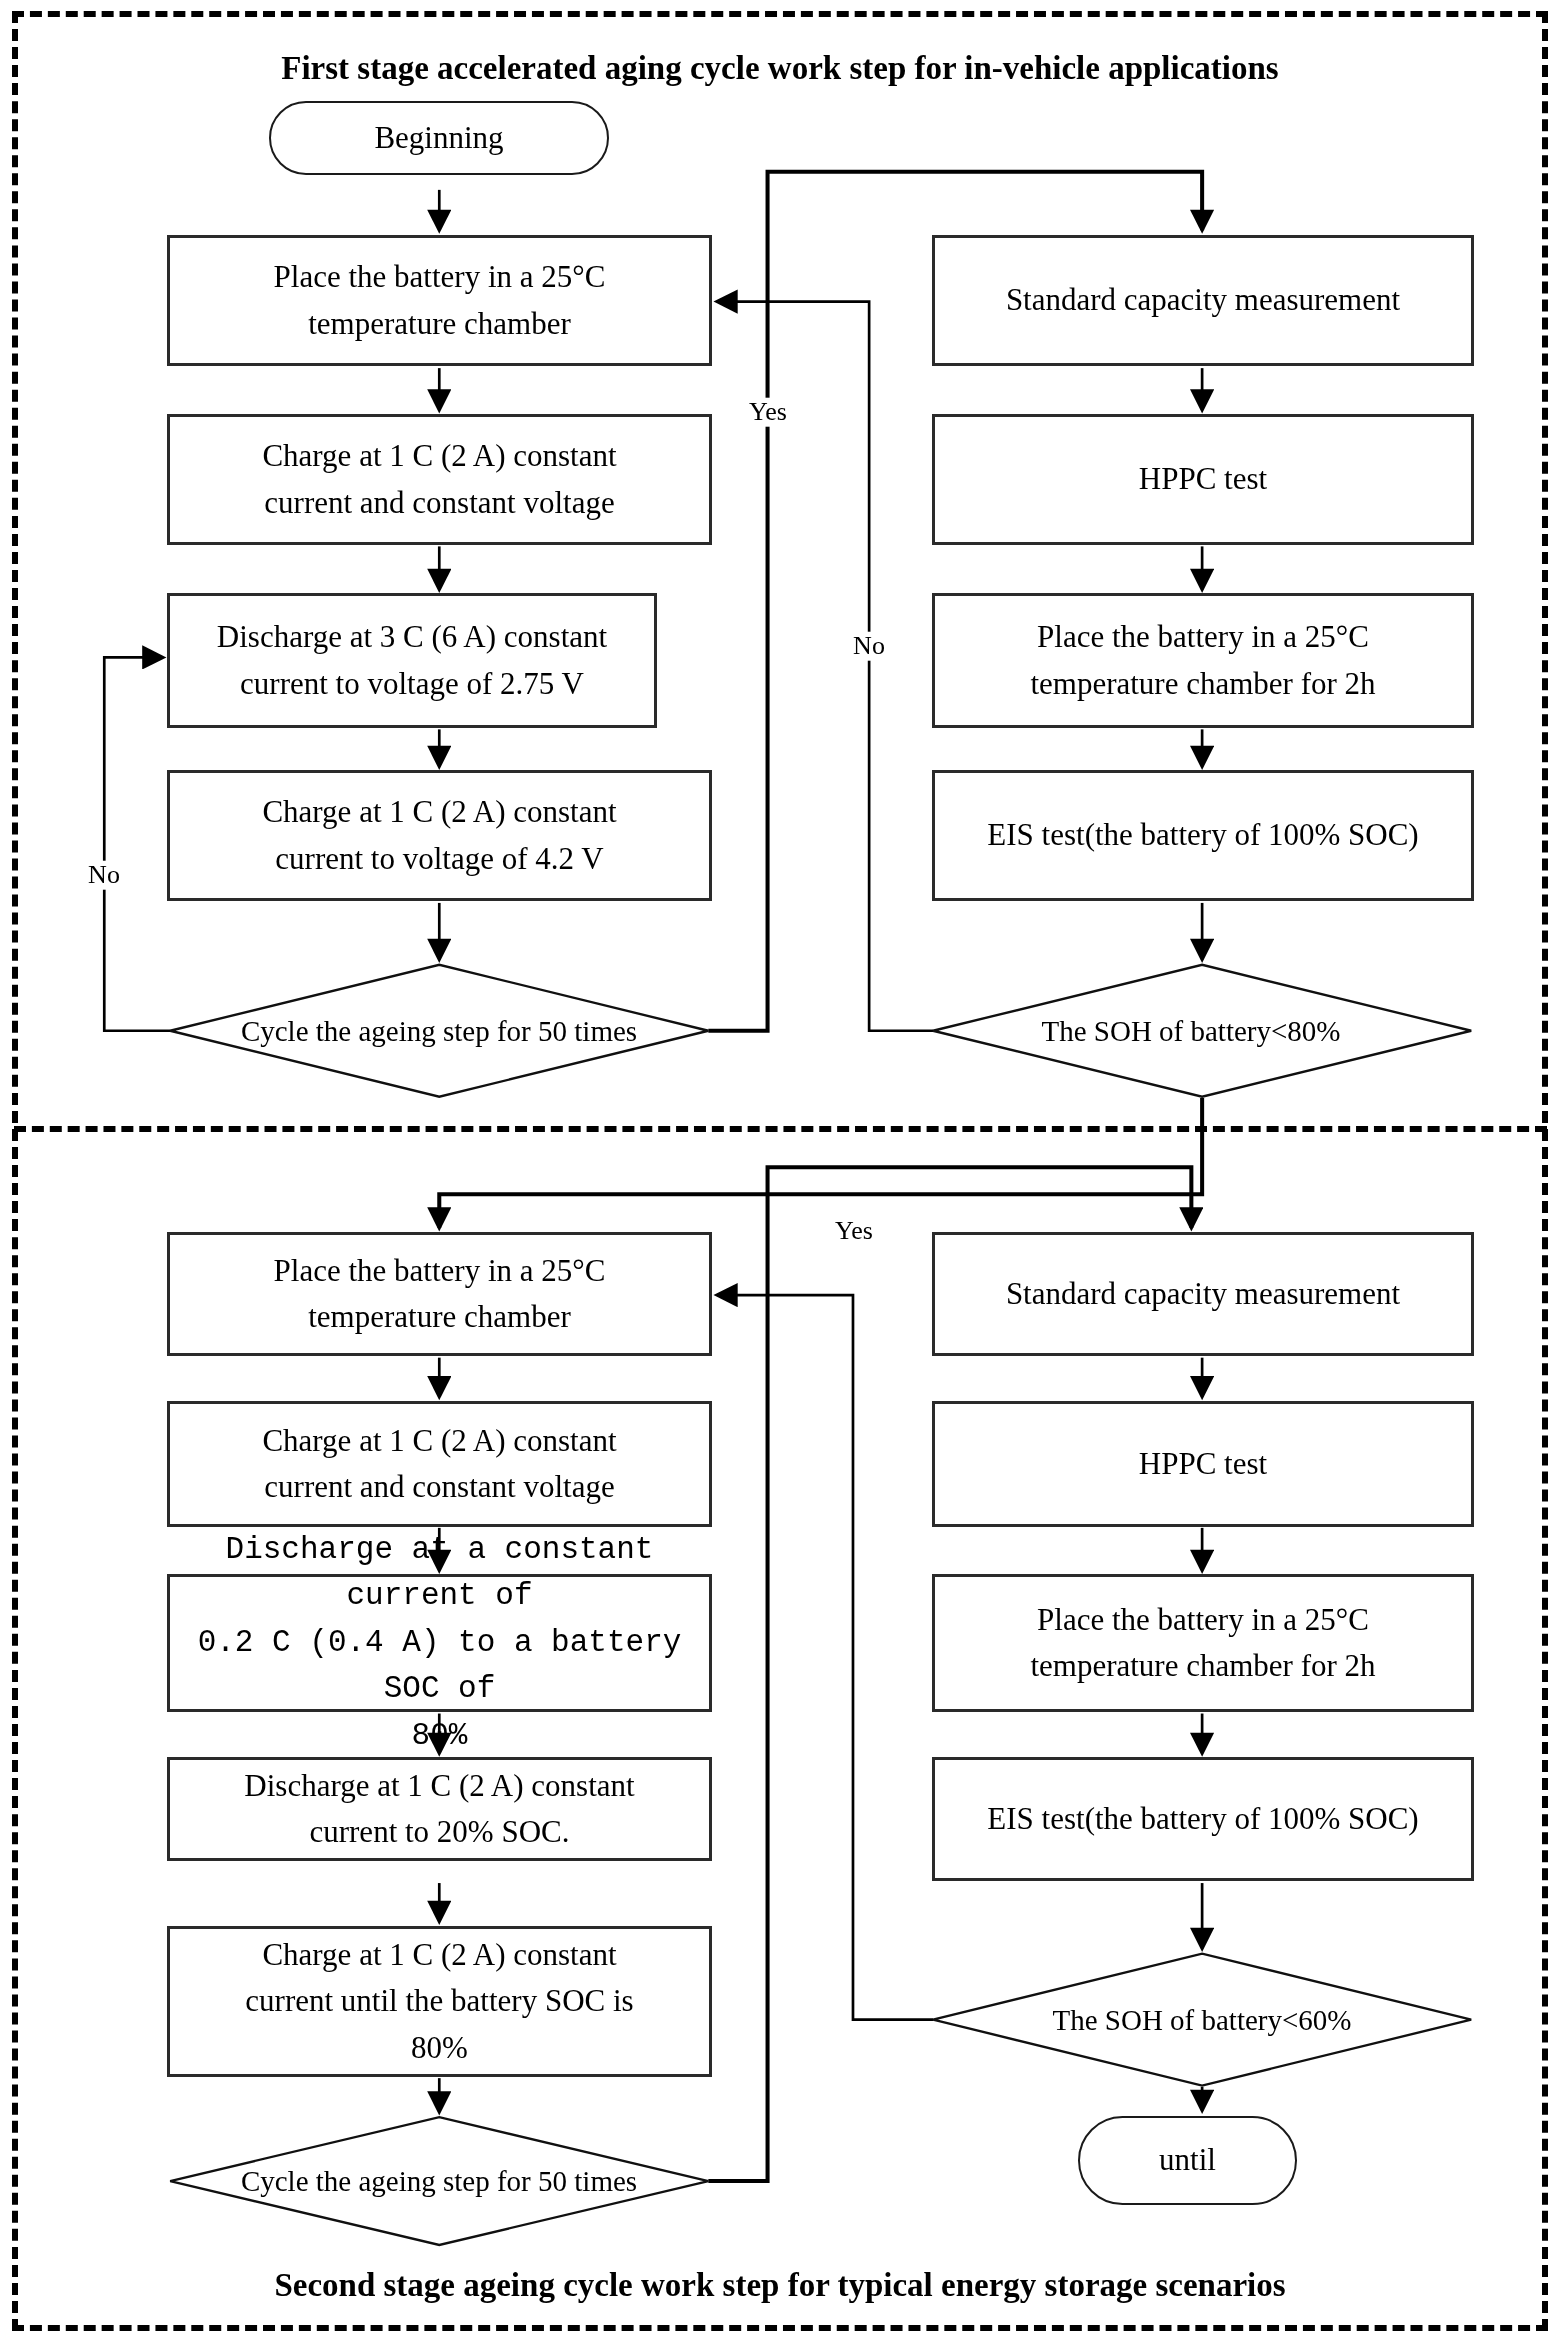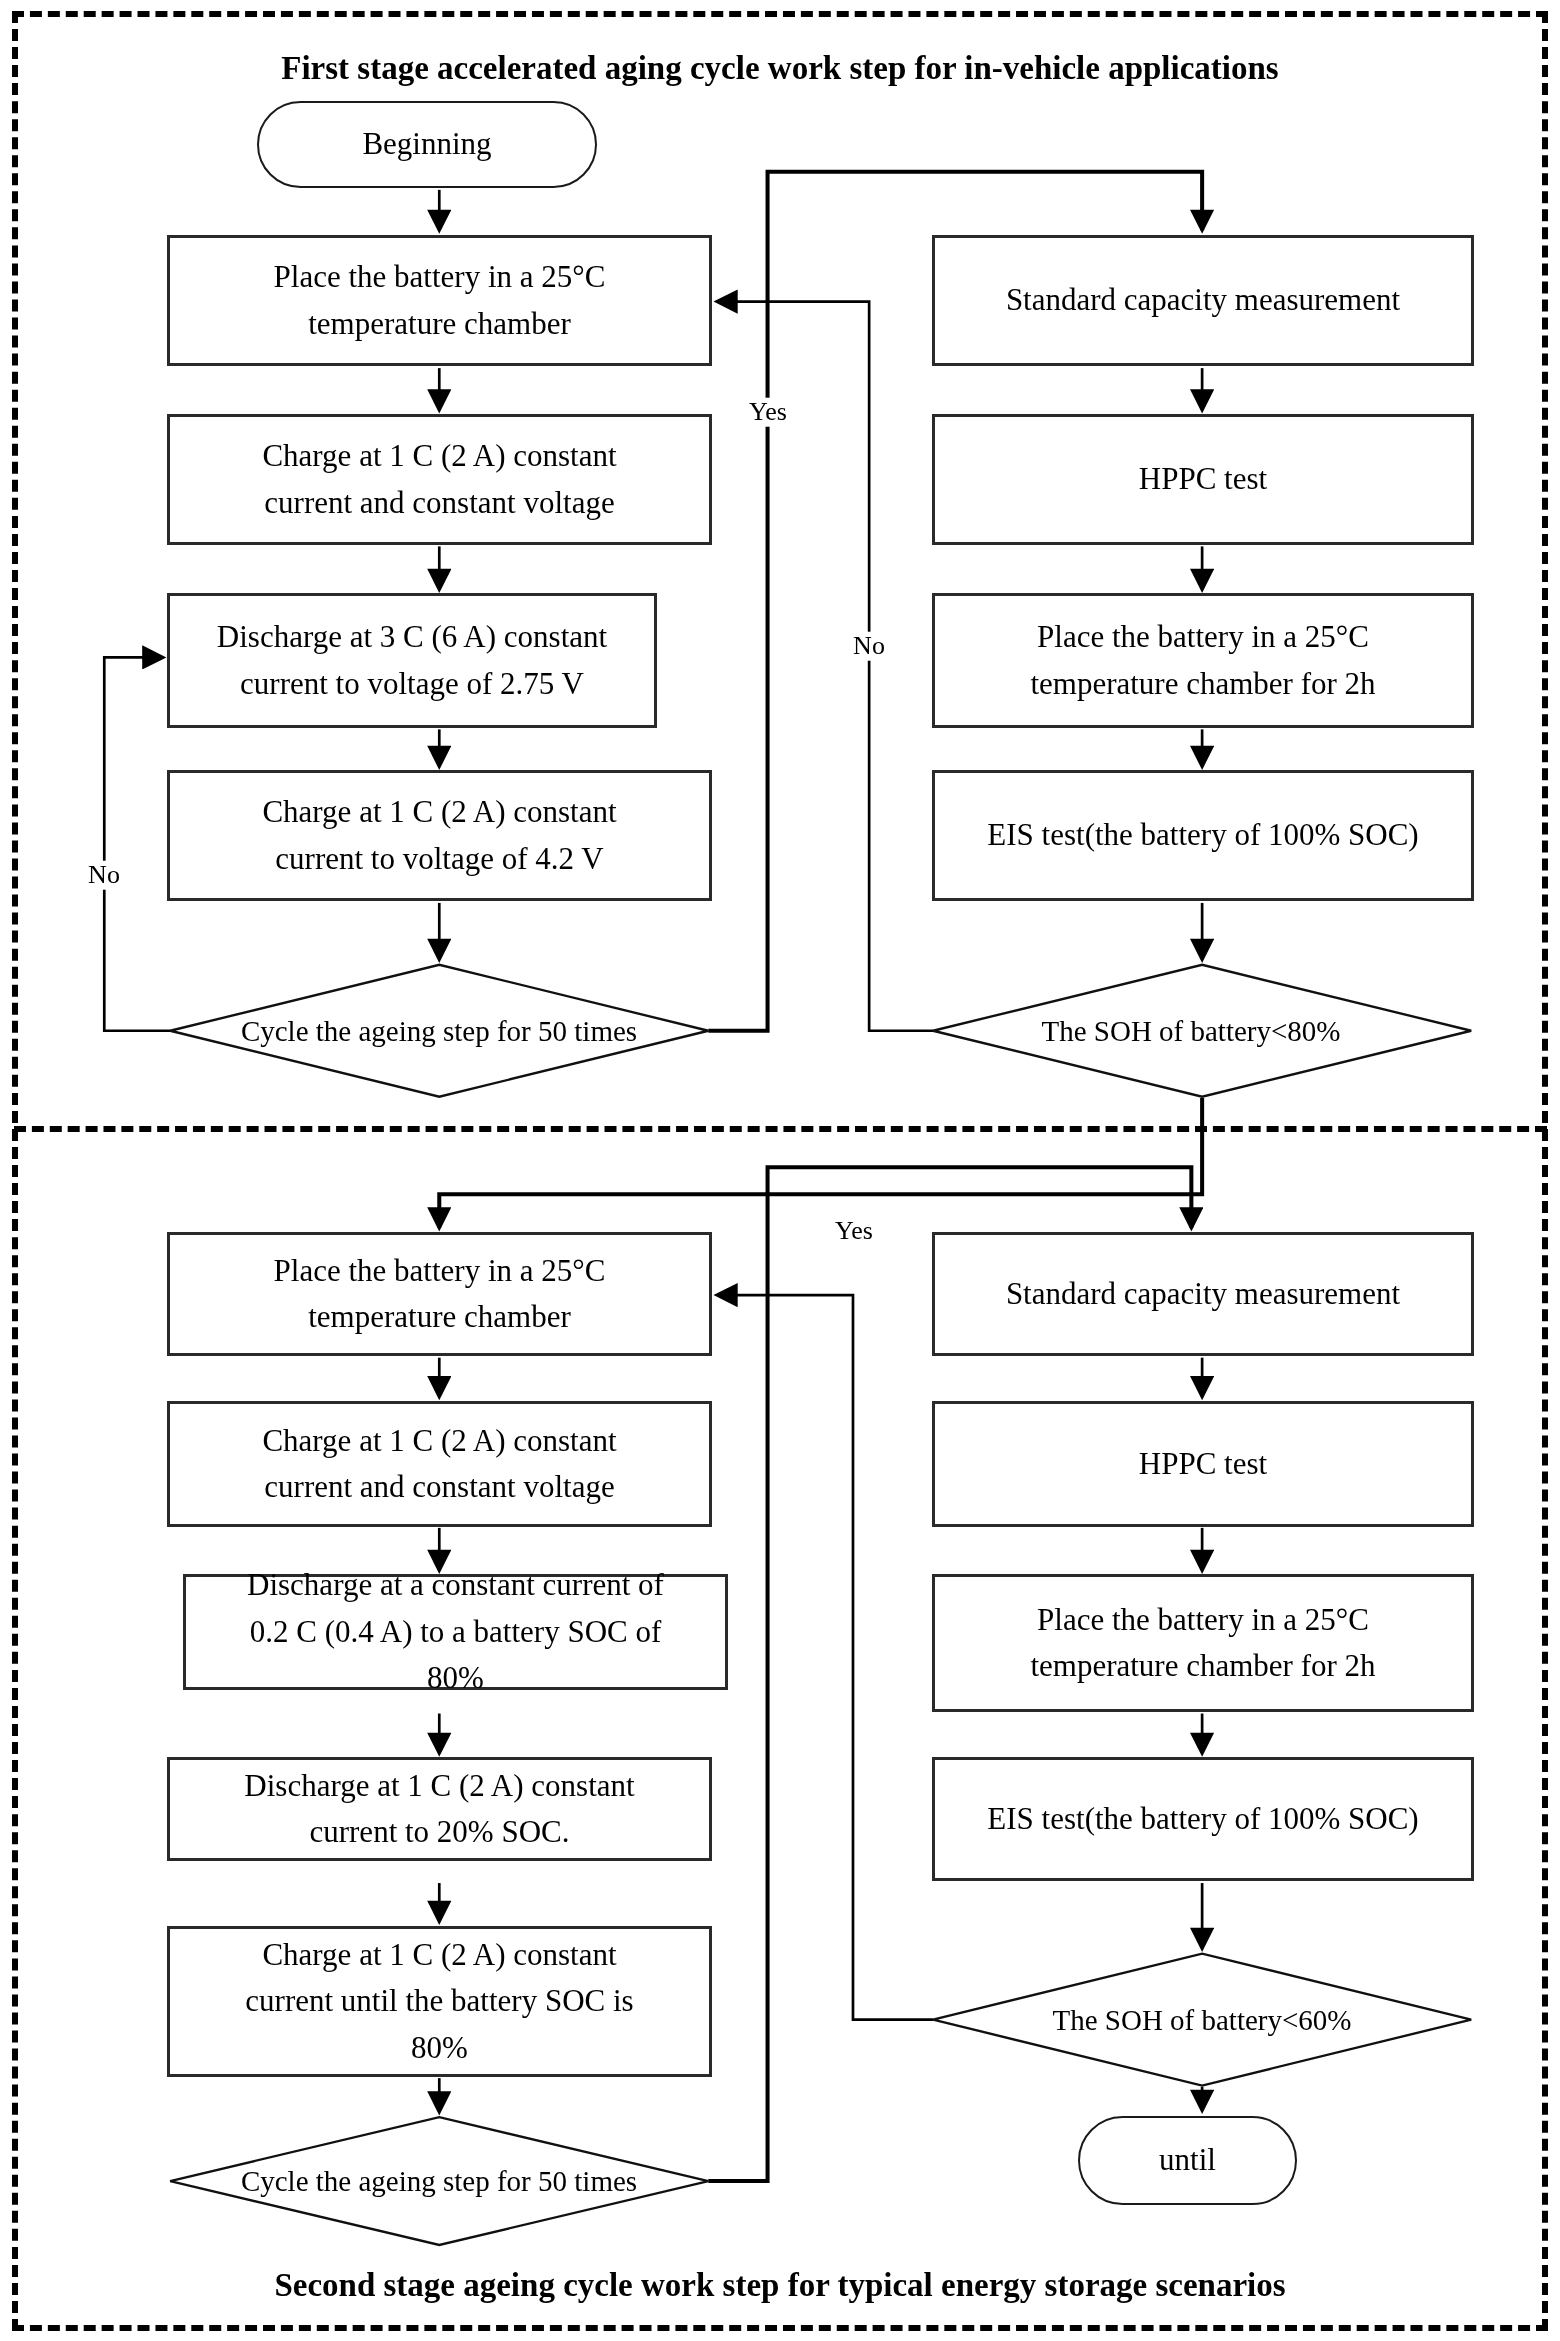--- a/index.html
+++ b/index.html
@@ -66,21 +66,21 @@
 
     <polygon class="diamond" points="253,1532 653,1434 1053,1532 653,1630"></polygon>
     <polygon class="diamond" points="1387,1532 1787,1434 2187,1532 1787,1630"></polygon>
     <polygon class="diamond" points="253,3242 653,3147 1053,3242 653,3337"></polygon>
     <polygon class="diamond" points="1387,3002 1787,2904 2187,3002 1787,3100"></polygon>
   </svg>
 
   <div class="stage-title" style="top:42px;">First stage accelerated aging cycle work step for in-vehicle applications</div>
   <div class="stage-title" style="top:2259px;">Second stage ageing cycle work step for typical energy storage scenarios</div>
 
-  <div class="node terminal" style="left:257px;top:101px;width:340px;height:87px;">
+  <div class="node terminal" style="left:269px;top:101px;width:340px;height:74px;">
     <span class="lbl">Beginning</span>
     </div>
 
   <div class="node box" style="left:167px;top:235px;width:545px;height:131px;">
     <span class="lbl">Place the battery in a 25°C
 temperature chamber</span>
     </div>
   <div class="node box" style="left:167px;top:414px;width:545px;height:131px;">
     <span class="lbl">Charge at 1 C (2 A) constant
 current and constant voltage</span>
@@ -116,21 +116,21 @@
     </div>
 
   <div class="node box" style="left:167px;top:1232px;width:545px;height:124px;">
     <span class="lbl">Place the battery in a 25°C
 temperature chamber</span>
     </div>
   <div class="node box" style="left:167px;top:1401px;width:545px;height:126px;">
     <span class="lbl">Charge at 1 C (2 A) constant
 current and constant voltage</span>
     </div>
-  <div class="node box" style="left:183px;top:1574px;width:545px;height:116px;">
+  <div class="node box" style="left:167px;top:1574px;width:545px;height:138px;font-family:Liberation Mono, monospace;">
     <span class="lbl">Discharge at a constant current of
 0.2 C (0.4 A) to a battery SOC of
 80%</span>
     </div>
   <div class="node box" style="left:167px;top:1757px;width:545px;height:104px;">
     <span class="lbl">Discharge at 1 C (2 A) constant
 current to 20% SOC.</span>
     </div>
   <div class="node box" style="left:167px;top:1926px;width:545px;height:151px;">
     <span class="lbl">Charge at 1 C (2 A) constant

